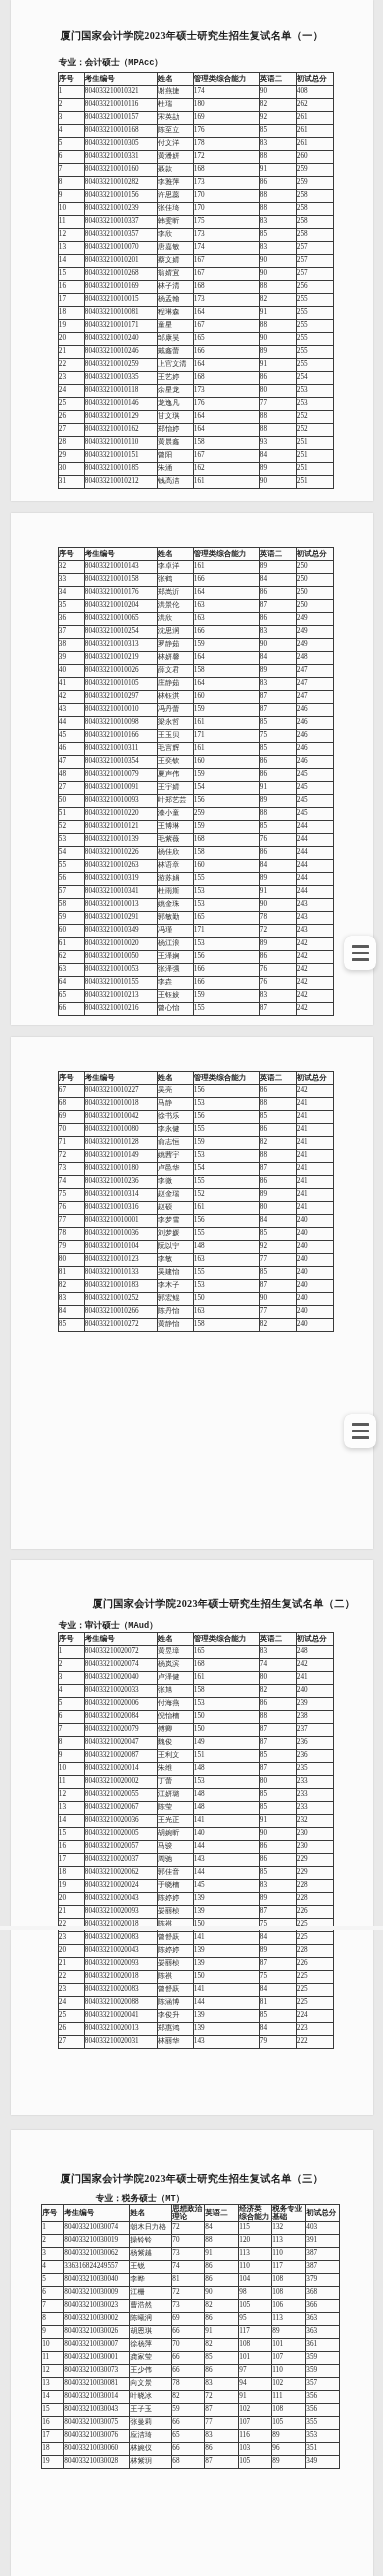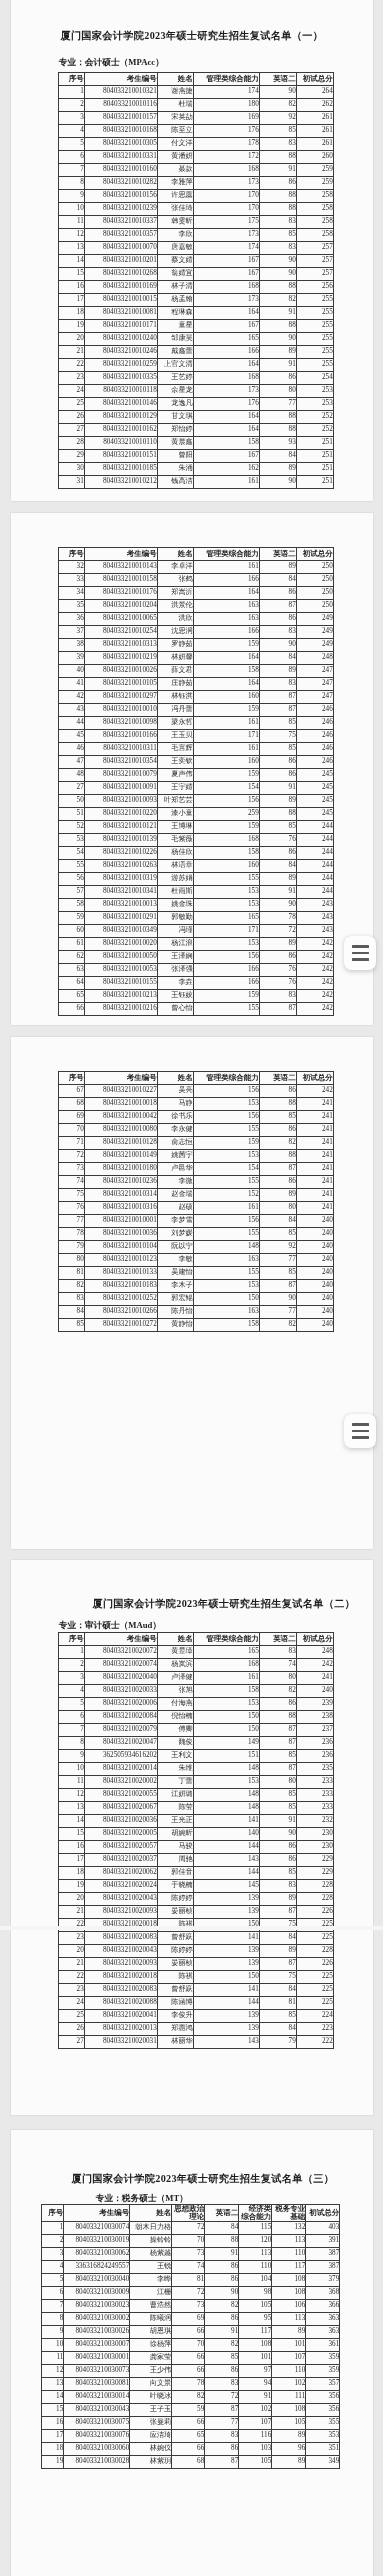--- a/index.html
+++ b/index.html
@@ -17,25 +17,25 @@
   #page2{top:513px;height:512px;}
   #page3{top:1037px;height:512px;}
   #page4{top:1560px;height:555px;}
   #page5{top:2130px;height:446px;}
   .doc-title{
     position:absolute;left:0;width:100%;text-align:center;
     font-size:10.2px;font-weight:bold;letter-spacing:0.3px;white-space:nowrap;
   }
   .major-line{
     position:absolute;left:48px;
-    font-size:8.7px;font-weight:bold;
+    font-size:8.7px;font-weight:bold;font-family:Liberation Mono, monospace;
   }
   table.roster{
     position:absolute;border-collapse:collapse;table-layout:fixed;
-    font-size:7.2px;text-align:right;
+    font-size:7.2px;text-align:left;
     border:1.2px solid #2b2b2b;
     padding-left:24px;
   }
   table.roster th,table.roster td{
     border:0.6px solid #3a3a3a;padding:0;height:12px;line-height:7.8px;
     overflow:hidden;white-space:pre-line;
   }
   table.roster th{font-weight:bold;font-size:7.5px;}
   table.roster td{font-weight:normal;color:#2a2a2a;}
   
@@ -90,21 +90,21 @@
           <th>初试总分</th>
         </tr>
       </thead>
       <tbody>
         <tr>
           <td>1</td>
           <td>804033210010321</td>
           <td>谢燕捷</td>
           <td>174</td>
           <td>90</td>
-          <td>264</td>
+          <td>408</td>
         </tr>
         <tr>
           <td>2</td>
           <td>804033210010116</td>
           <td>杜瑞</td>
           <td>180</td>
           <td>82</td>
           <td>262</td>
         </tr>
         <tr>
@@ -907,21 +907,21 @@
         <tr>
           <td>8</td>
           <td>804033210020047</td>
           <td>魏俊</td>
           <td>149</td>
           <td>87</td>
           <td>236</td>
         </tr>
         <tr>
           <td>9</td>
-          <td>362505934616202</td>
+          <td>804033210020087</td>
           <td>王利文</td>
           <td>151</td>
           <td>85</td>
           <td>236</td>
         </tr>
         <tr>
           <td>10</td>
           <td>804033210020014</td>
           <td>朱维</td>
           <td>148</td>
@@ -1096,21 +1096,21 @@
           <td>79</td>
           <td>222</td>
         </tr>
       </tbody>
     </table>
 </div>
 
 <div class="seam" style="top:1926px;"></div>
 
 <div class="page" id="page5">
-  <div class="doc-title" style="top:42px;margin-left:11px;">厦门国家会计学院2023年硕士研究生招生复试名单（三）</div>
+  <div class="doc-title" style="top:42px;">厦门国家会计学院2023年硕士研究生招生复试名单（三）</div>
   <div class="major-line" style="top:63px;left:37px;margin-left:48px;">专业：税务硕士（MT）</div>
   <table class="roster cols8" style="top:74px;left:30.5px;width:298px;">
     <colgroup>
         <col>
         <col>
         <col>
         <col>
         <col>
         <col>
         <col>

